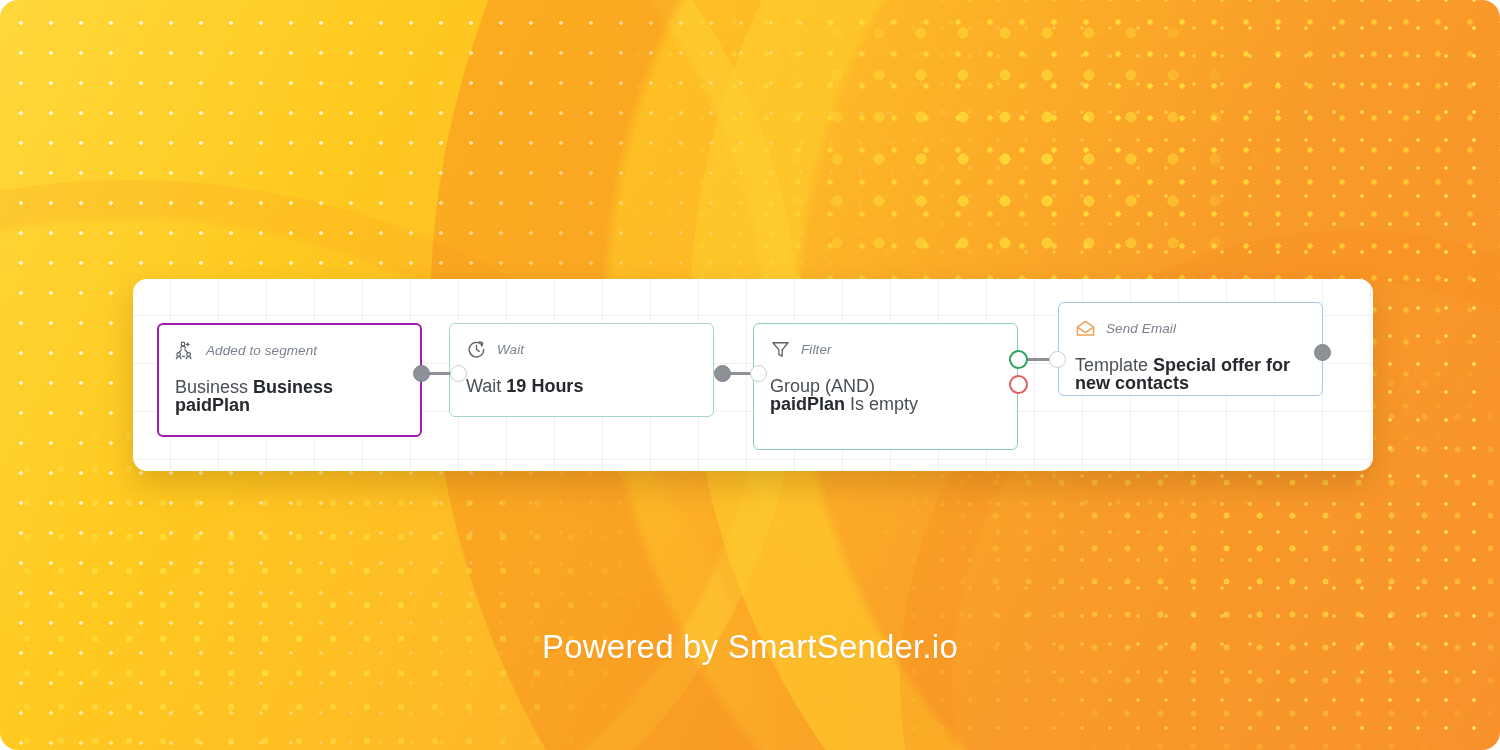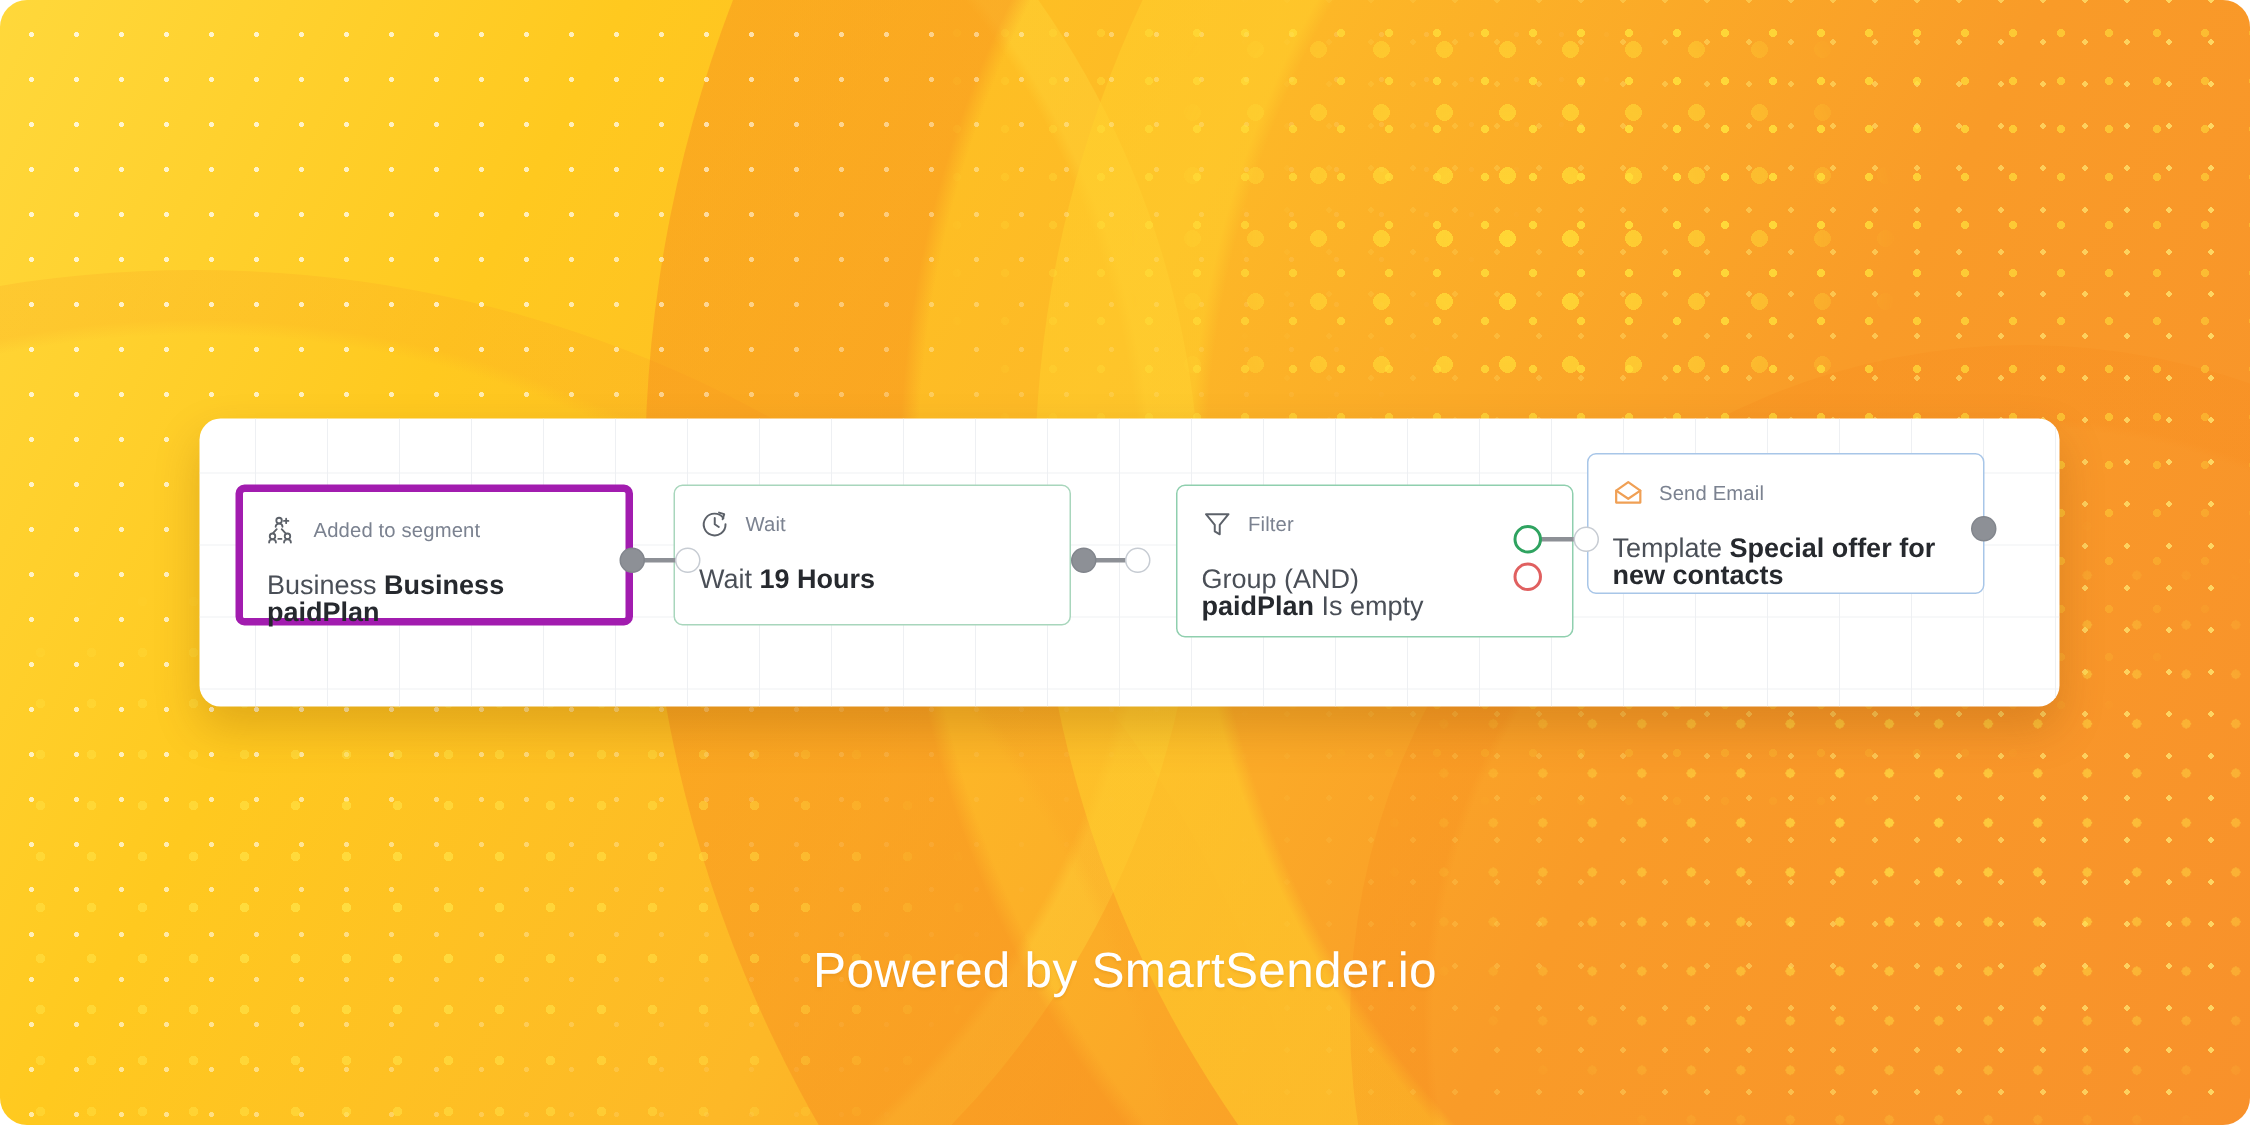--- a/index.html
+++ b/index.html
@@ -144,43 +144,44 @@
     width: 21px;
     height: 21px;
     display: block;
     flex: 0 0 21px;
   }
   .node-title {
     font-size: 13.5px;
     color: #7b8290;
     letter-spacing: 0.1px;
     white-space: nowrap;
+    font-style: italic;
   }
   .node-body {
     margin-top: 17px;
     font-size: 18px;
     color: #26292e;
     line-height: 18px;
   }
   .node-body b { font-weight: bold; }
   .muted { color: #4a4f57; font-weight: normal; }
 
   #node-trigger {
     left: 24px; top: 44px;
-    width: 265px; height: 94px;
-    border: 5px solid #a21caf;
+    width: 265px; height: 114px;
+    border: 2px solid #a21caf;
   }
   #node-wait {
     left: 316px; top: 44px;
     width: 265px; height: 94px;
     border: 1px solid #A8D6BC;
   }
   #node-filter {
-    left: 651px; top: 44px;
-    width: 265px; height: 102px;
+    left: 620px; top: 44px;
+    width: 265px; height: 127px;
     border: 1px solid #8FCFAE;
   }
   #node-email {
     left: 925px; top: 23px;
     width: 265px; height: 94px;
     border: 1px solid #A8C6E8;
   }
 
   
   .port {

